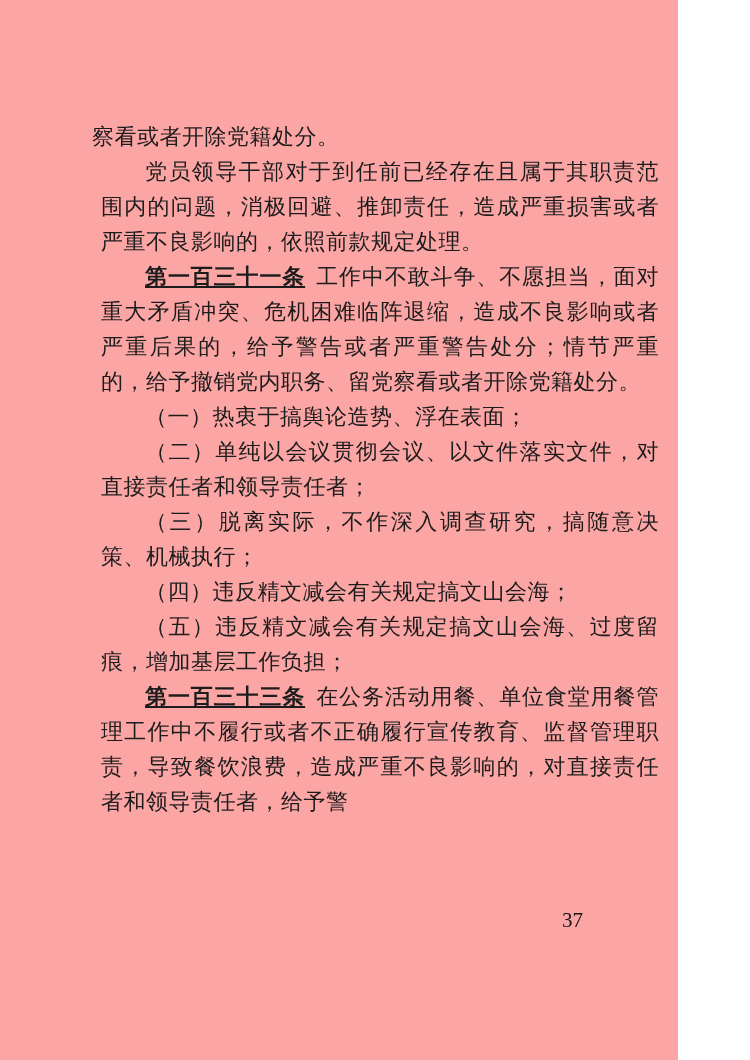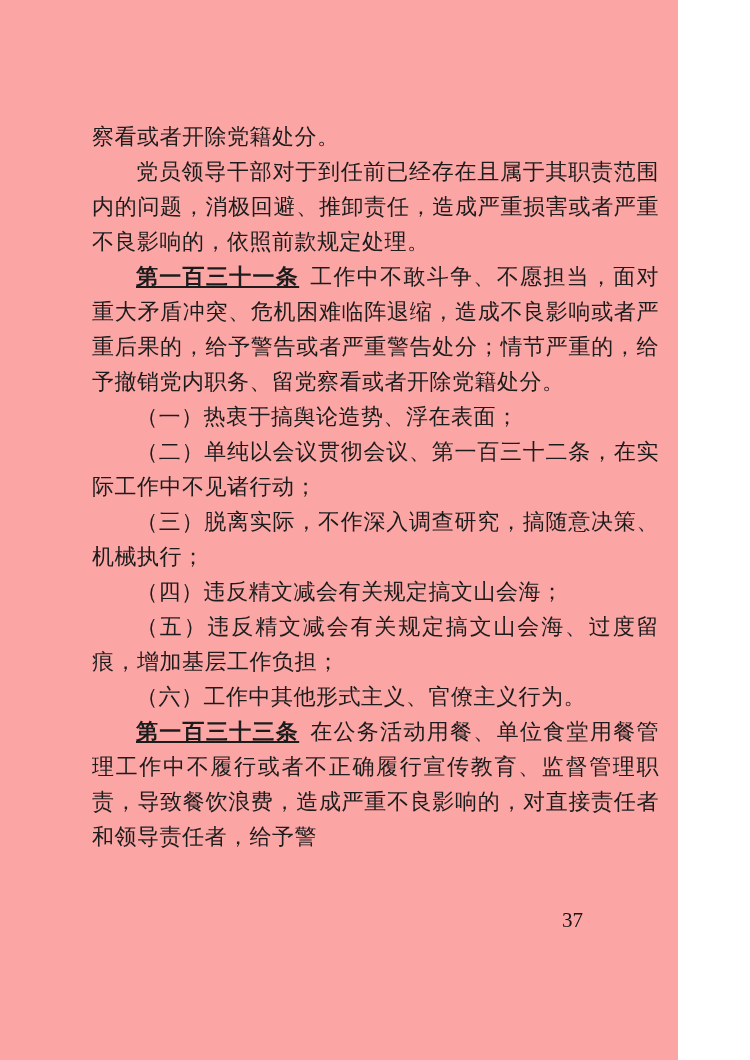--- a/index.html
+++ b/index.html
@@ -25,20 +25,21 @@
     line-height: 35px;
     text-align: justify;
     letter-spacing: 0.5px;
   }
   p.para {
     margin: 0;
     padding: 0;
   }
   p.para.indent {
     text-indent: 2em;
+    margin-left: 9px;
   }
   .article-number {
     font-weight: bold;
     margin-right: 0.5em;
     text-decoration: underline;
   }
   .page-number {
     position: absolute;
     top: 906px;
     right: 95px;
@@ -50,21 +51,20 @@
 </style>
 </head>
 <body>
 
 <div class="page">
   <div class="content">
       <p class="para"><span class="body-text">察看或者开除党籍处分。</span></p>
       <p class="para indent"><span class="body-text">党员领导干部对于到任前已经存在且属于其职责范围内的问题，消极回避、推卸责任，造成严重损害或者严重不良影响的，依照前款规定处理。</span></p>
       <p class="para indent"><span class="article-number">第一百三十一条</span><span class="body-text">工作中不敢斗争、不愿担当，面对重大矛盾冲突、危机困难临阵退缩，造成不良影响或者严重后果的，给予警告或者严重警告处分；情节严重的，给予撤销党内职务、留党察看或者开除党籍处分。</span></p>
       <p class="para indent"><span class="body-text">（一）热衷于搞舆论造势、浮在表面；</span></p>
-      <p class="para indent"><span class="body-text">（二）单纯以会议贯彻会议、第一百三十二条，在实际工作中不见诸行动；</span></p>
+      <p class="para indent"><span class="body-text">（二）单纯以会议贯彻会议、以文件落实文件，对直接责任者和领导责任者；</span></p>
       <p class="para indent"><span class="body-text">（三）脱离实际，不作深入调查研究，搞随意决策、机械执行；</span></p>
       <p class="para indent"><span class="body-text">（四）违反精文减会有关规定搞文山会海；</span></p>
       <p class="para indent"><span class="body-text">（五）违反精文减会有关规定搞文山会海、过度留痕，增加基层工作负担；</span></p>
-      <p class="para indent"><span class="body-text">（六）工作中其他形式主义、官僚主义行为。</span></p>
       <p class="para indent"><span class="article-number">第一百三十三条</span><span class="body-text">在公务活动用餐、单位食堂用餐管理工作中不履行或者不正确履行宣传教育、监督管理职责，导致餐饮浪费，造成严重不良影响的，对直接责任者和领导责任者，给予警</span></p>
     </div>
   <div class="page-number">37</div>
 </div>
 
 </body></html>

